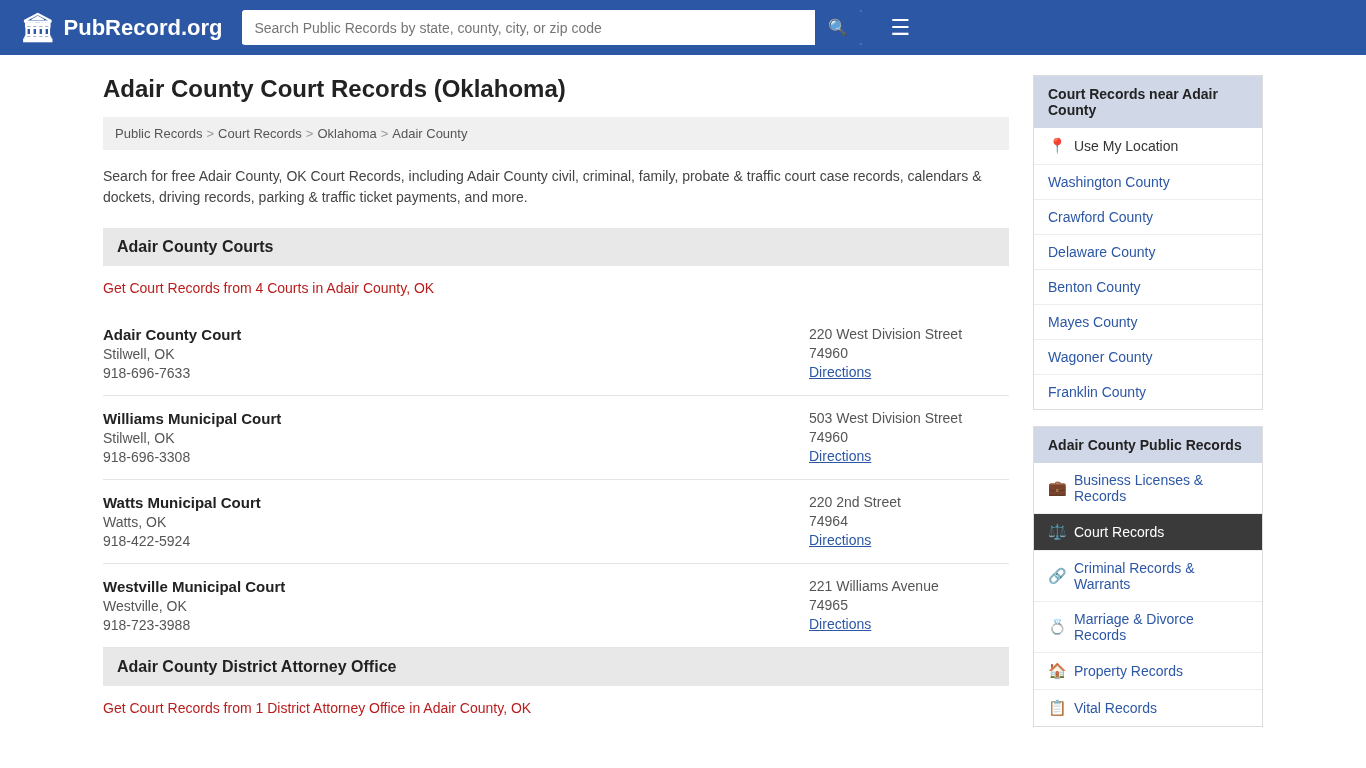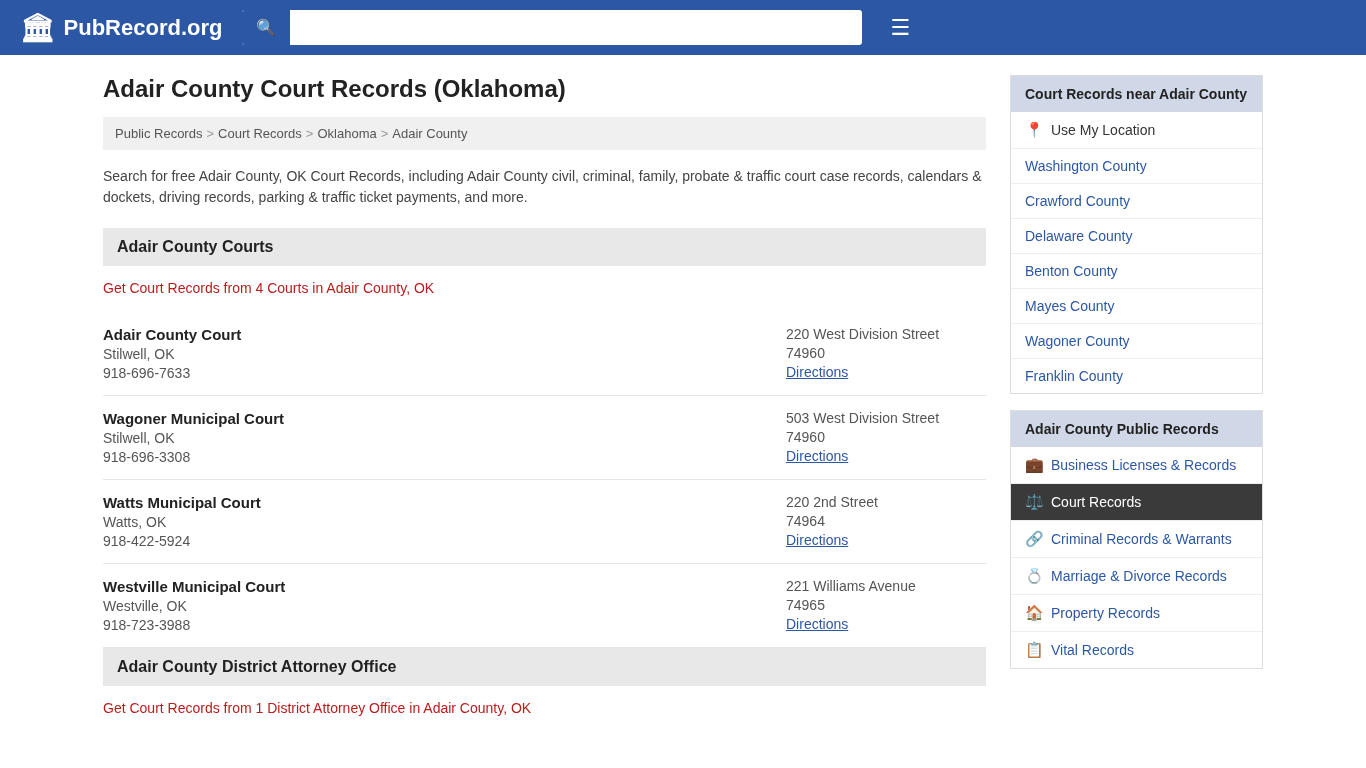--- a/index.html
+++ b/index.html
@@ -153,21 +153,21 @@
     }
     .directions-link {
       color: #2c57a5;
       text-decoration: underline;
       cursor: pointer;
       font-size: 14px;
     }
 
     
     .sidebar {
-      width: 253px;
+      width: 230px;
       flex-shrink: 0;
     }
     .sidebar-section-header {
       background: #d0d8e8;
       padding: 10px 14px;
       font-size: 14px;
       font-weight: bold;
       color: #222;
       margin-bottom: 0;
     }
@@ -210,20 +210,21 @@
   </style>
 </head>
 <body>
 
 <header class="header">
   <div class="logo-area">
     <span class="logo-icon">🏛</span>
     <span>PubRecord.org</span>
   </div>
   <div class="search-bar">
+    <input type="text" placeholder="Search Public Records by state, county, city, or zip code" style="">
     <button class="search-btn">
       <span>🔍</span>
     </button>
   </div>
   <button class="menu-btn">
     <span>☰</span>
   </button>
 </header>
 
 <div class="main-container">
@@ -255,21 +256,21 @@
         <div class="phone">918-696-7633</div>
       </div>
       <div class="court-address">
         <div class="addr-line">220 West Division Street</div>
         <div class="zip">74960</div>
         <a class="directions-link" href="#">Directions</a>
       </div>
     </div>
         <div class="court-entry">
       <div class="court-info">
-        <div class="court-name">Wagoner Municipal Court</div>
+        <div class="court-name">Williams Municipal Court</div>
         <div class="city">Stilwell, OK</div>
         <div class="phone">918-696-3308</div>
       </div>
       <div class="court-address">
         <div class="addr-line">503 West Division Street</div>
         <div class="zip">74960</div>
         <a class="directions-link" href="#">Directions</a>
       </div>
     </div>
         <div class="court-entry">

